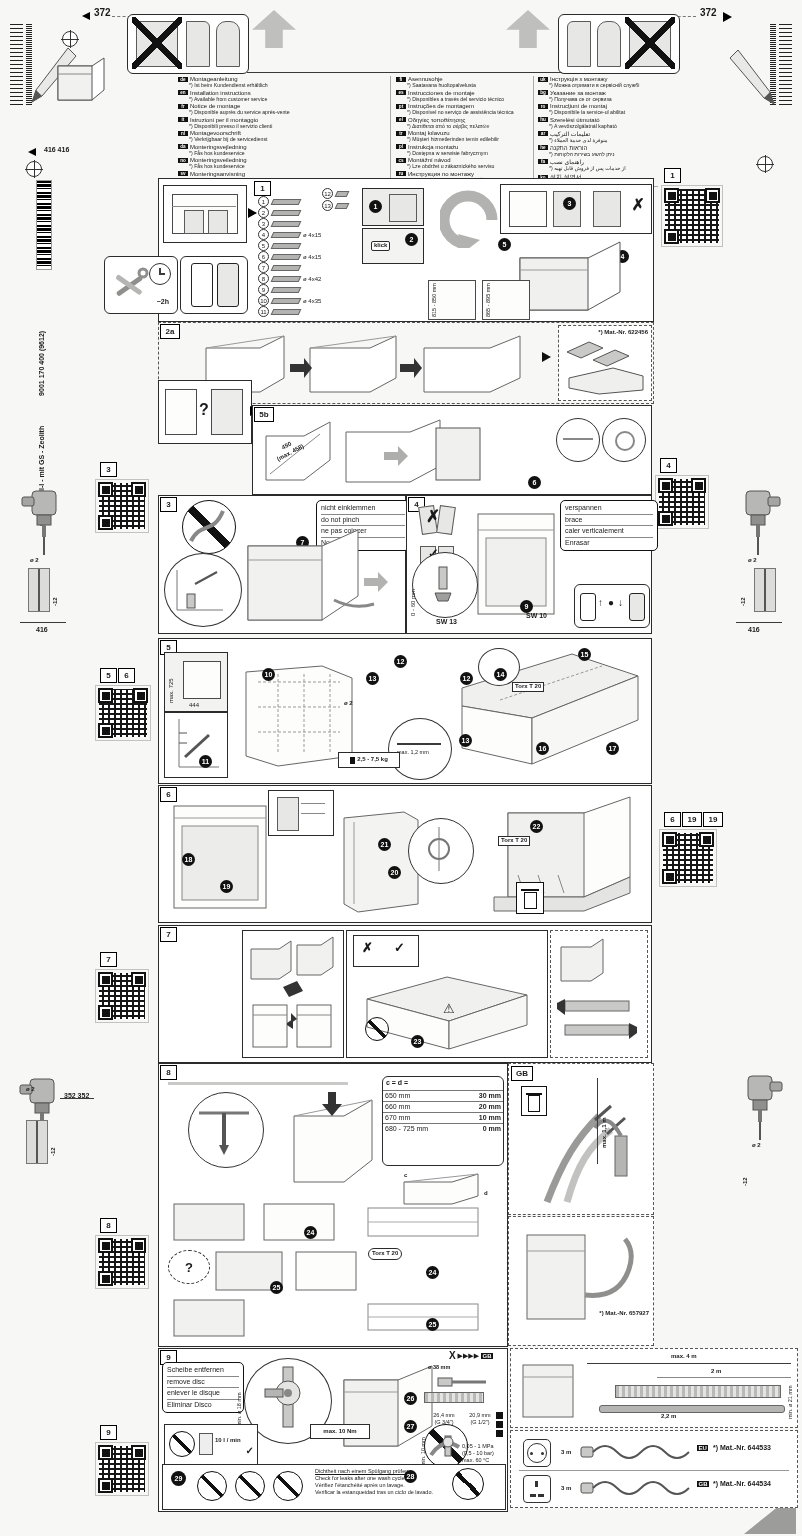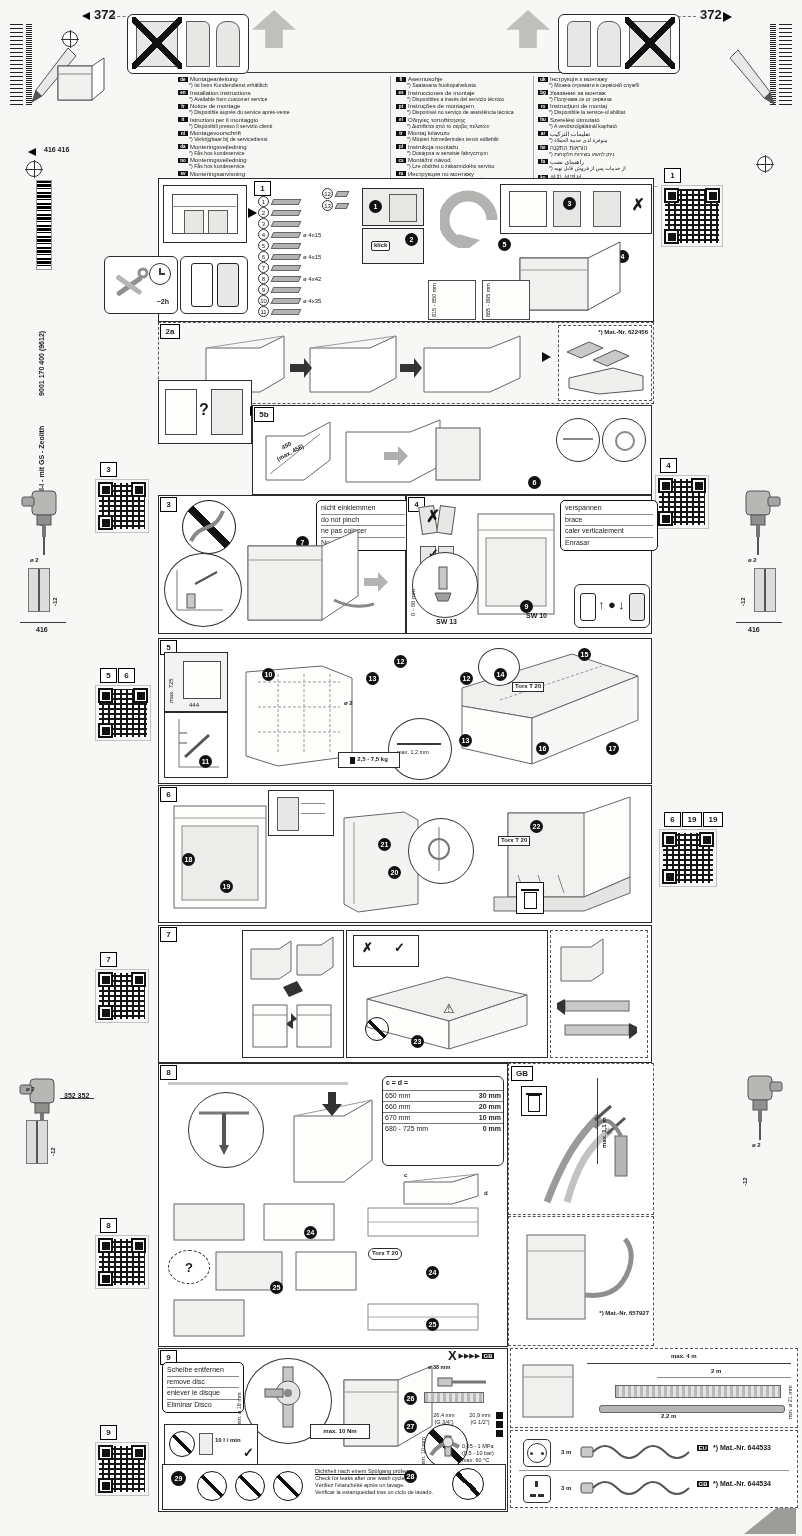--- a/index.html
+++ b/index.html
@@ -4,21 +4,21 @@
 <style>
   html,body{margin:0;padding:0;background:#d9d9d7;font-family:"Liberation Sans",sans-serif;color:#1a1a1a;}
   #page{position:relative;width:802px;height:1536px;background:#f7f7f5;overflow:hidden;}
   .abs{position:absolute;}
   .b{border:1px solid #2b2b2b;background:#fff;}
   .d{border:1px dashed #555;background:#fff;}
   .r{border-radius:6px;}
   .t55{font-size:5.5px;line-height:1.25;}
   .t6{font-size:6px;line-height:1.25;}
   .t7{font-size:7px;line-height:1.25;}
-  .t8{font-size:13px;line-height:1.2;text-align:right;}
+  .t8{font-size:10px;line-height:1.2;text-align:right;}
   .bold{font-weight:bold;}
   .ctr{display:flex;align-items:center;justify-content:center;}
   .snum{border:1px solid #000;background:#fff;font-size:8px;font-weight:bold;display:flex;align-items:center;justify-content:center;width:15px;height:13px;}
   .badge{background:#111;color:#fff;border-radius:50%;width:13px;height:13px;font-size:7px;font-weight:bold;display:flex;align-items:center;justify-content:center;}
   .pnum{border:1px solid #333;border-radius:50%;width:9px;height:9px;font-size:6px;display:inline-flex;align-items:center;justify-content:center;background:#fff;flex:none;}
   .vtx{writing-mode:vertical-rl;transform:rotate(180deg);}
   .qr{background-color:#fff;padding:3px;outline:1px solid #c2c2c0;
       background-image:repeating-linear-gradient(0deg,#161616 0 2px,transparent 2px 5px),
                        repeating-linear-gradient(90deg,#161616 0 2px,#fff 2px 6px);
       background-clip:content-box;position:absolute;}

